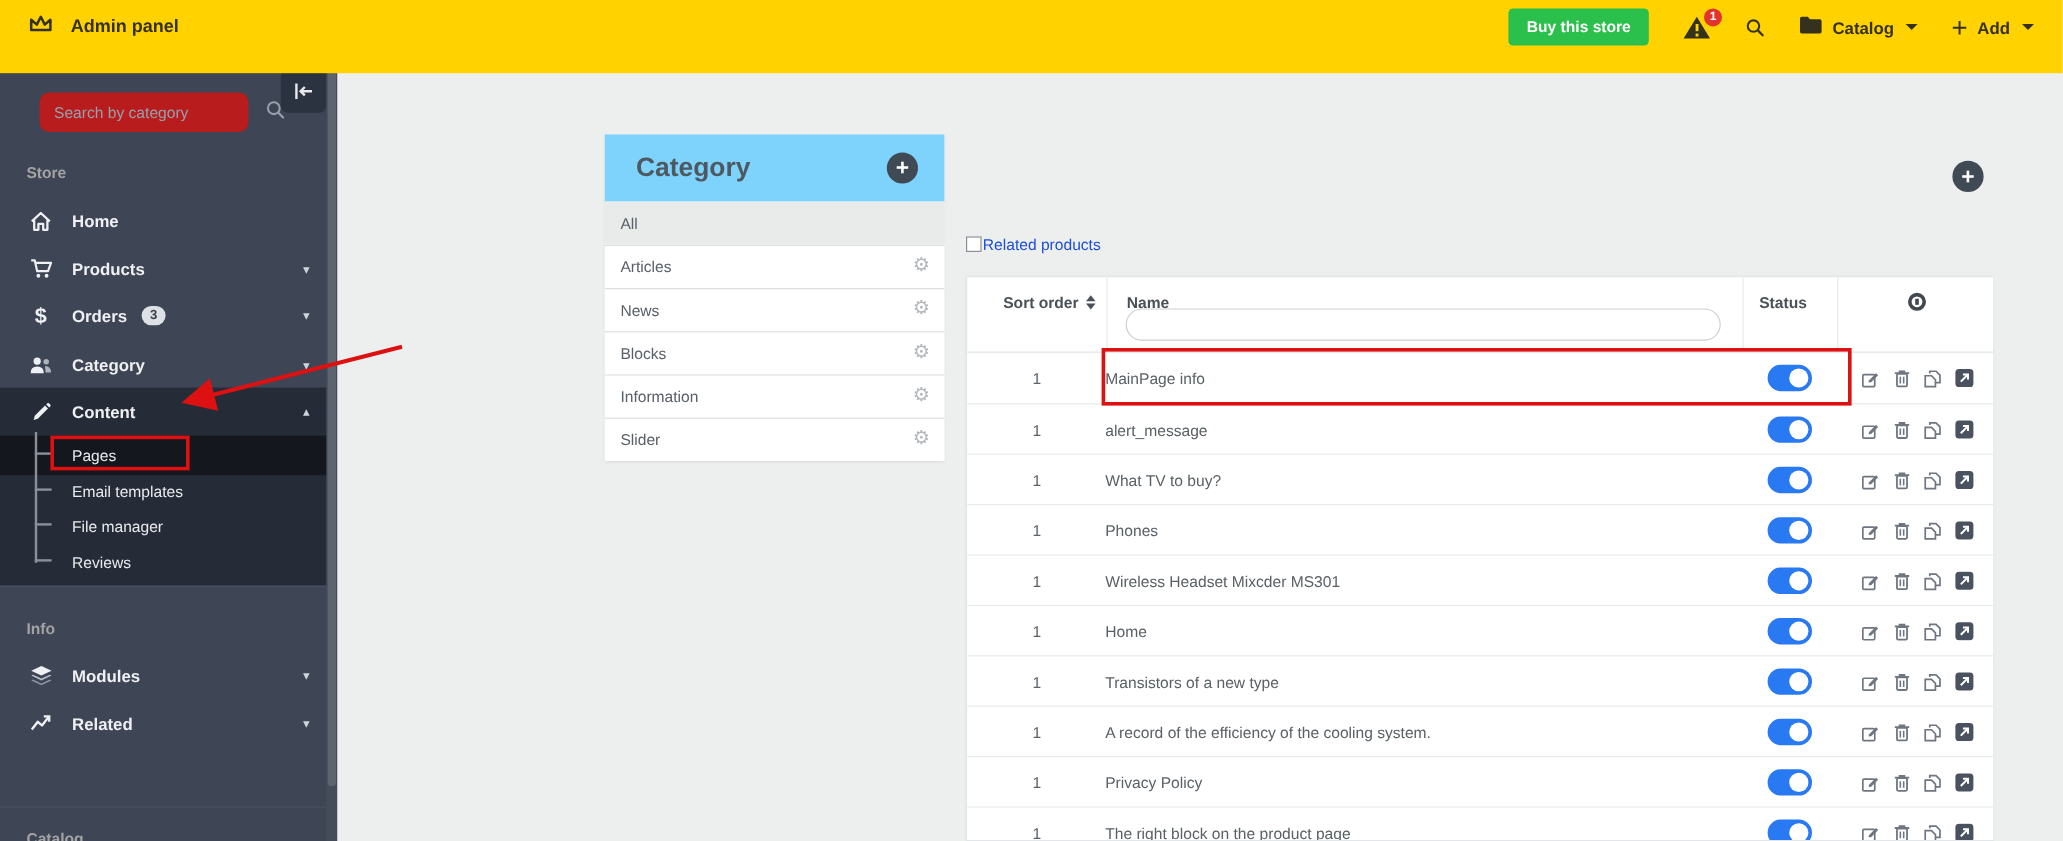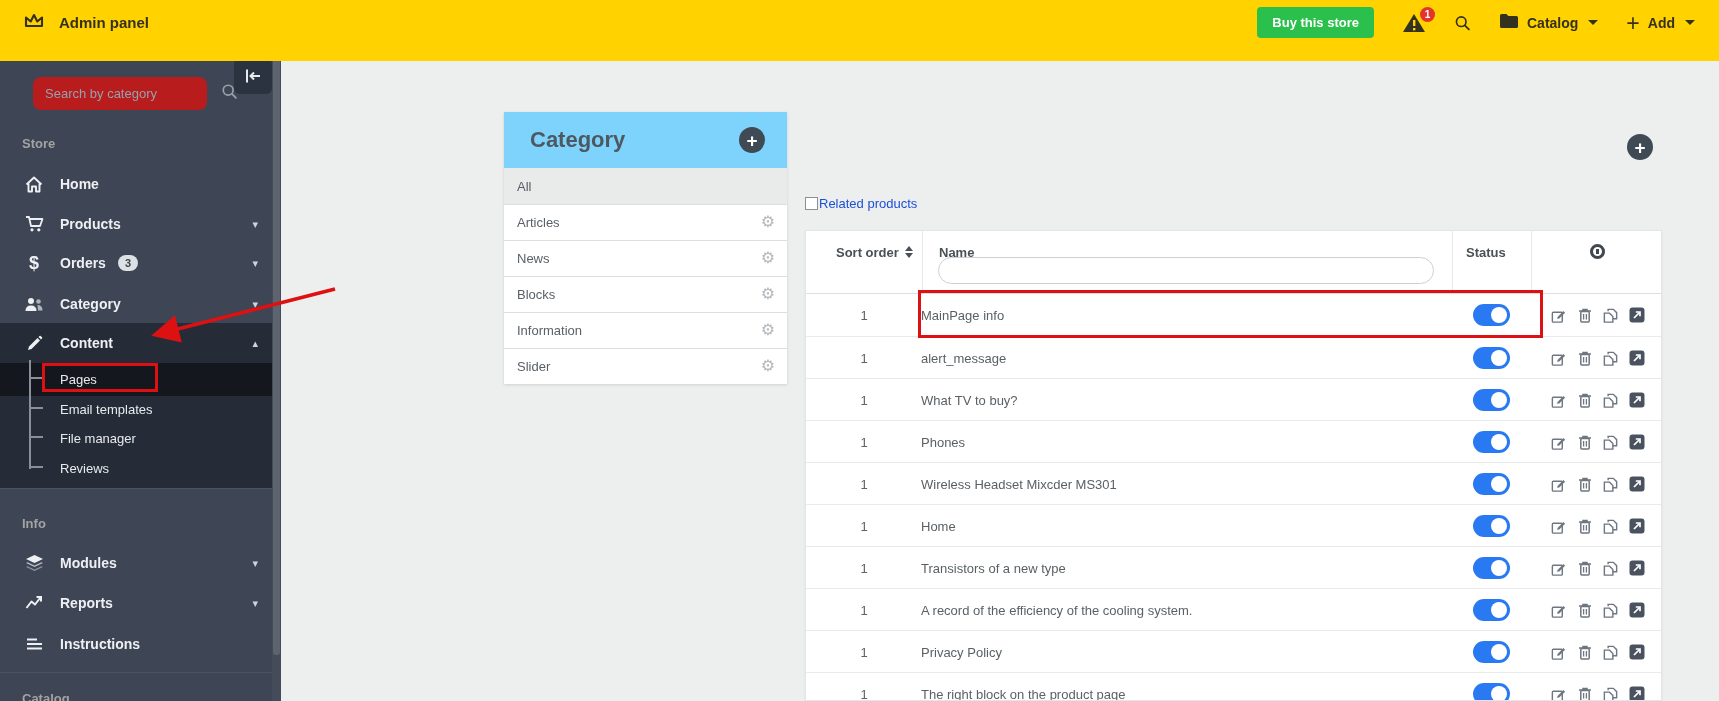--- a/index.html
+++ b/index.html
@@ -230,34 +230,24 @@
     <span class="mi-caret">▾</span>
   </div>
 
   <div class="menu-item" style="top:538px">
     <span class="mi-icon">
       <svg width="18" height="16" viewBox="0 0 18 16">
           <path d="M1.5 13 L6.5 6.5 L10 9.5 L15.5 2.5" fill="none" stroke="#eef0f3" stroke-width="2" stroke-linejoin="round"></path>
           <path d="M11.5 2 L16 2 L16 6.5" fill="none" stroke="#eef0f3" stroke-width="2"></path>
         </svg>
     </span>
-    <span class="mi-label">Reports</span>
+    <span class="mi-label">Related</span>
     <span class="mi-caret">▾</span>
   </div>
 
-  <div class="menu-item" style="top:579px">
-    <span class="mi-icon">
-      <svg width="17" height="14" viewBox="0 0 17 14">
-          <line x1="1" y1="2.5" x2="11" y2="2.5" stroke="#eef0f3" stroke-width="2"></line>
-          <line x1="1" y1="7" x2="16" y2="7" stroke="#eef0f3" stroke-width="2"></line>
-          <line x1="1" y1="11.5" x2="16" y2="11.5" stroke="#eef0f3" stroke-width="2"></line>
-        </svg>
-    </span>
-    <span class="mi-label">Instructions</span>
-  </div>
 
   <div class="sb-divider" style="top:627px"></div>
   <div class="section-label" style="top:646px">Catalog</div>
 
   <div class="sb-scroll">
       <div class="sb-thumb"></div>
     </div>
 </div>
 
 <div class="main">

